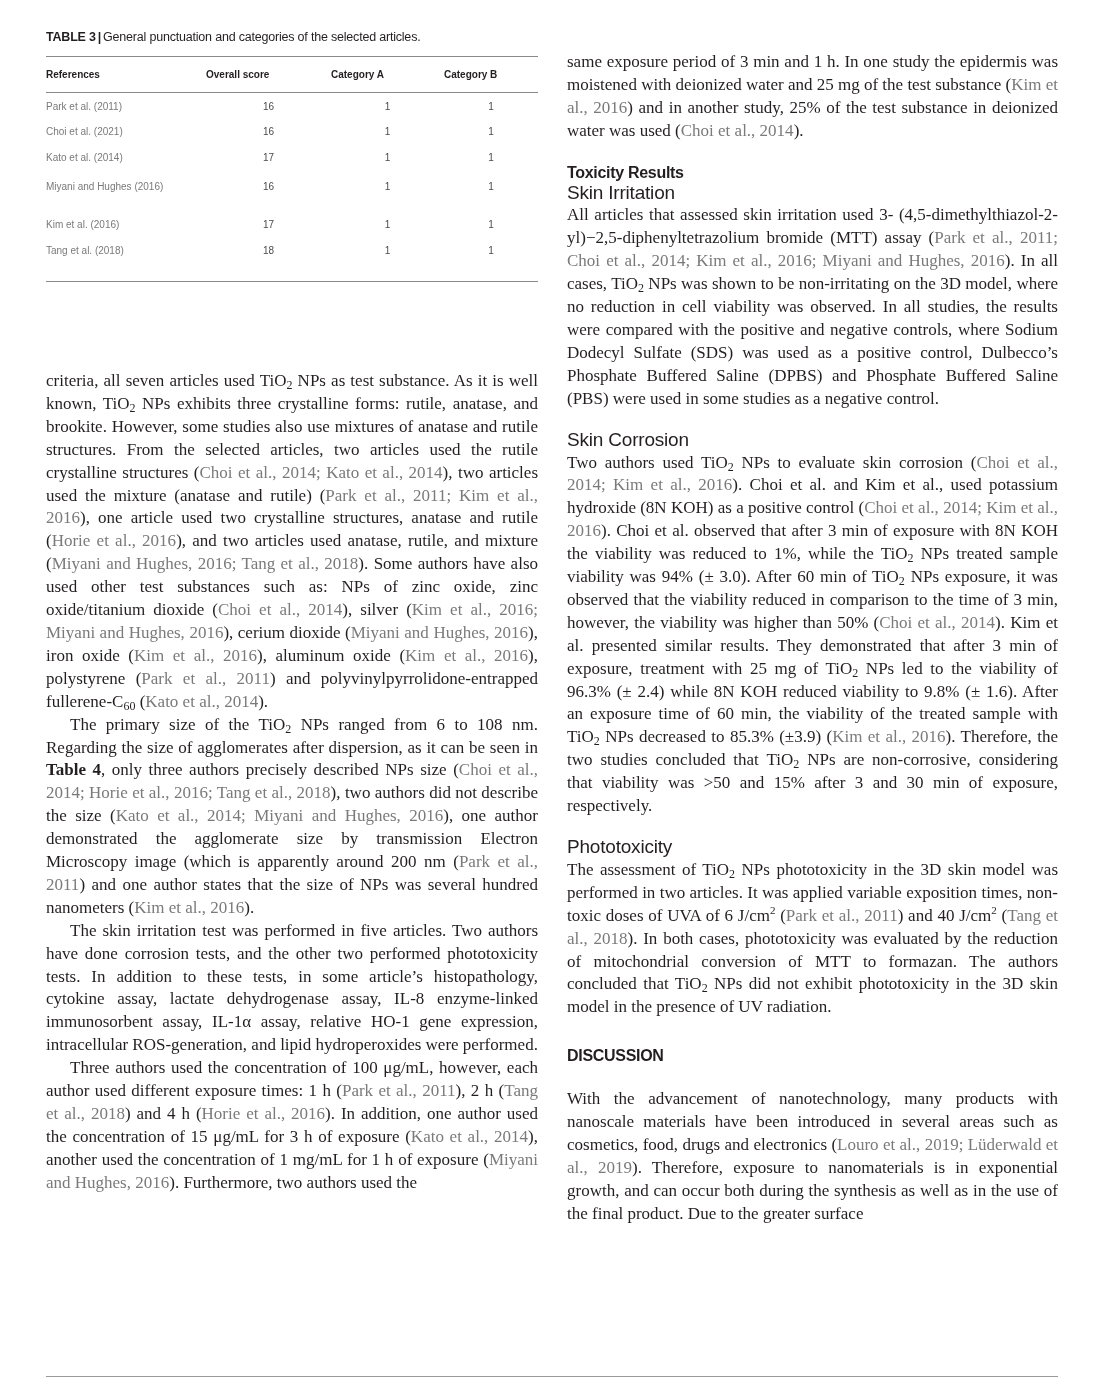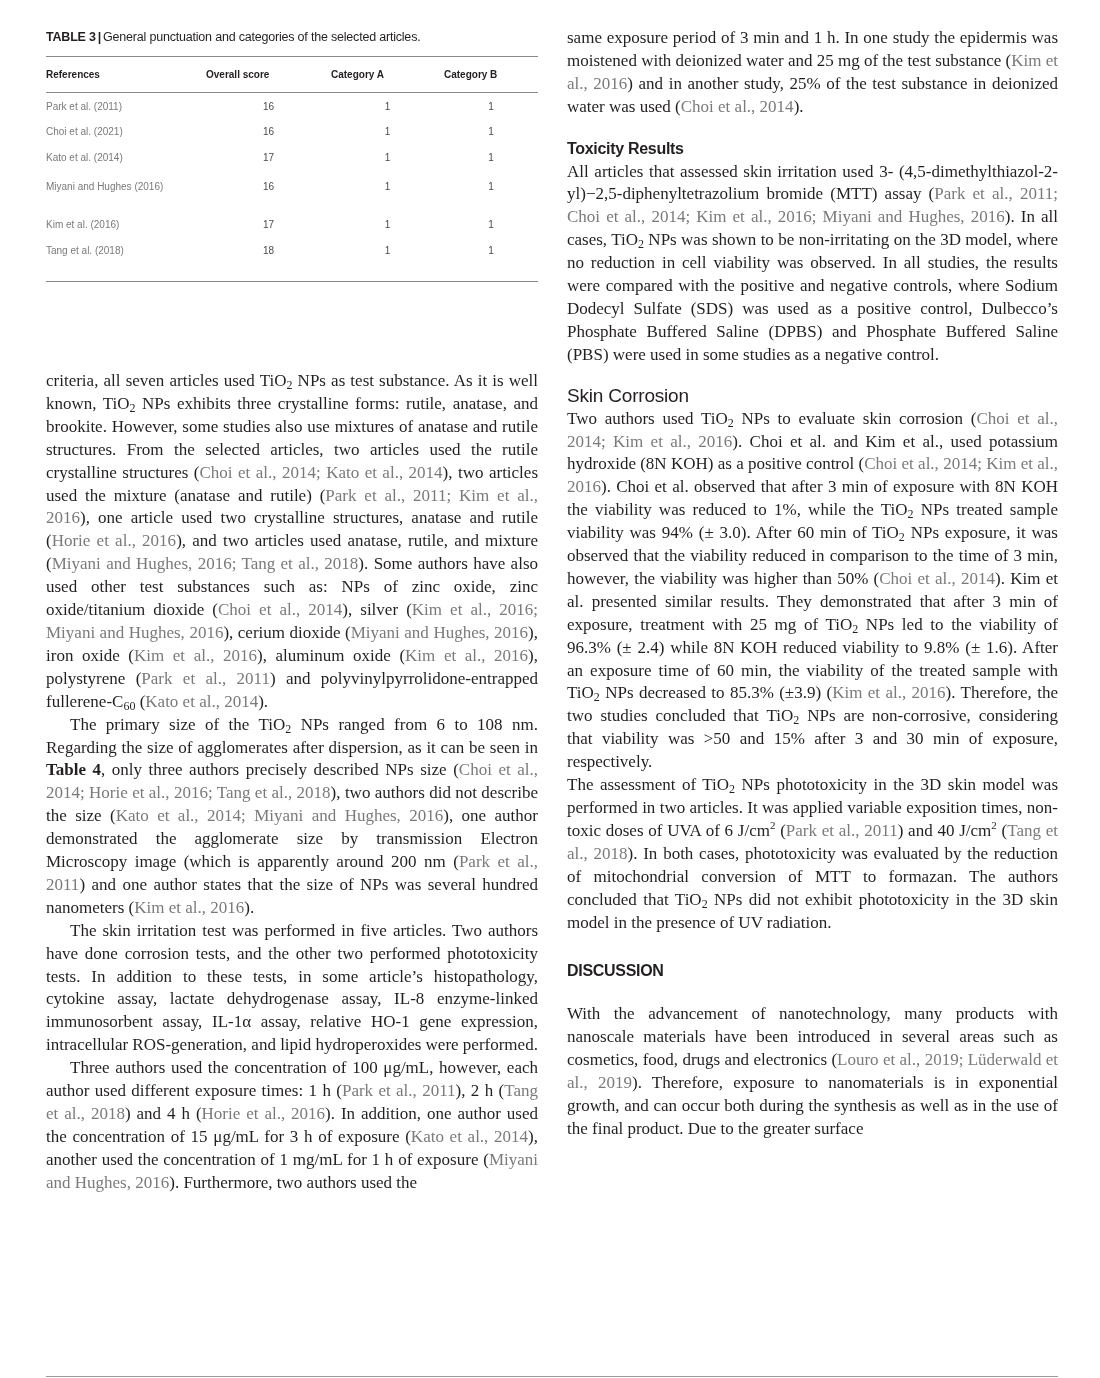--- a/index.html
+++ b/index.html
@@ -1,19 +1,19 @@
 <!DOCTYPE html>
 <html><head>
 <meta charset="utf-8">
 <style>
   html, body { margin: 0; padding: 0; background: #ffffff; }
   body { width: 1100px; height: 1378px; position: relative; overflow: hidden; color: #231f20; }
   .col { position: absolute; top: 0; }
   .col-left { left: 46px; width: 492px; }
-  .col-right { left: 567px; width: 491px; }
+  .col-right { left: 567px; width: 491px; margin-top: 24px; }
   .serif { font-family: "Liberation Serif", "DejaVu Serif", serif; font-size: 17px; line-height: 22.9px; text-align: justify; }
   .serif p { margin: 0; }
   .indent { text-indent: 24px; }
   .cite { color: #7a7a7a; }
   sub { font-size: 12px; line-height: 0; vertical-align: -3px; }
   sup { font-size: 11px; line-height: 0; vertical-align: 7px; }
   .sans { font-family: "Liberation Sans", "DejaVu Sans", sans-serif; }
 
   
   .table-caption { position: absolute; top: 30px; left: 46px; width: 492px; font-size: 12.5px; color: #231f20; letter-spacing: -0.2px; }
@@ -94,24 +94,26 @@
   <p><span>criteria, all seven articles used TiO</span><sub>2</sub><span> NPs as test substance. As it is well known, TiO</span><sub>2</sub><span> NPs exhibits three crystalline forms: rutile, anatase, and brookite. However, some studies also use mixtures of anatase and rutile structures. From the selected articles, two articles used the rutile crystalline structures (</span><span class="cite">Choi et al., 2014; Kato et al., 2014</span><span>), two articles used the mixture (anatase and rutile) (</span><span class="cite">Park et al., 2011; Kim et al., 2016</span><span>), one article used two crystalline structures, anatase and rutile (</span><span class="cite">Horie et al., 2016</span><span>), and two articles used anatase, rutile, and mixture (</span><span class="cite">Miyani and Hughes, 2016; Tang et al., 2018</span><span>). Some authors have also used other test substances such as: NPs of zinc oxide, zinc oxide/titanium dioxide (</span><span class="cite">Choi et al., 2014</span><span>), silver (</span><span class="cite">Kim et al., 2016; Miyani and Hughes, 2016</span><span>), cerium dioxide (</span><span class="cite">Miyani and Hughes, 2016</span><span>), iron oxide (</span><span class="cite">Kim et al., 2016</span><span>), aluminum oxide (</span><span class="cite">Kim et al., 2016</span><span>), polystyrene (</span><span class="cite">Park et al., 2011</span><span>) and polyvinylpyrrolidone-entrapped fullerene-C</span><sub>60</sub><span> (</span><span class="cite">Kato et al., 2014</span><span>).</span></p>
   <p class="indent"><span>The primary size of the TiO</span><sub>2</sub><span> NPs ranged from 6 to 108 nm. Regarding the size of agglomerates after dispersion, as it can be seen in </span><b>Table 4</b><span>, only three authors precisely described NPs size (</span><span class="cite">Choi et al., 2014; Horie et al., 2016; Tang et al., 2018</span><span>), two authors did not describe the size (</span><span class="cite">Kato et al., 2014; Miyani and Hughes, 2016</span><span>), one author demonstrated the agglomerate size by transmission Electron Microscopy image (which is apparently around 200 nm (</span><span class="cite">Park et al., 2011</span><span>) and one author states that the size of NPs was several hundred nanometers (</span><span class="cite">Kim et al., 2016</span><span>).</span></p>
   <p class="indent"><span>The skin irritation test was performed in five articles. Two authors have done corrosion tests, and the other two performed phototoxicity tests. In addition to these tests, in some article’s histopathology, cytokine assay, lactate dehydrogenase assay, IL-8 enzyme-linked immunosorbent assay, IL-1α assay, relative HO-1 gene expression, intracellular ROS-generation, and lipid hydroperoxides were performed.</span></p>
   <p class="indent"><span>Three authors used the concentration of 100 μg/mL, however, each author used different exposure times: 1 h (</span><span class="cite">Park et al., 2011</span><span>), 2 h (</span><span class="cite">Tang et al., 2018</span><span>) and 4 h (</span><span class="cite">Horie et al., 2016</span><span>). In addition, one author used the concentration of 15 μg/mL for 3 h of exposure (</span><span class="cite">Kato et al., 2014</span><span>), another used the concentration of 1 mg/mL for 1 h of exposure (</span><span class="cite">Miyani and Hughes, 2016</span><span>). Furthermore, two authors used the</span></p>
 </div>
 
 <div class="col col-right serif" style="top:27px">
   <p><span>same exposure period of 3 min and 1 h. In one study the epidermis was moistened with deionized water and 25 mg of the test substance (</span><span class="cite">Kim et al., 2016</span><span>) and in another study, 25% of the test substance in deionized water was used (</span><span class="cite">Choi et al., 2014</span><span>).</span></p>
 
   <h2 class="section" style="margin-top:19px">Toxicity Results</h2>
+  <h3 class="sub" style="margin-top:-3px">Skin Irritation</h3>
   <p><span>All articles that assessed skin irritation used 3- (4,5-dimethylthiazol-2-yl)−2,5-diphenyltetrazolium bromide (MTT) assay (</span><span class="cite">Park et al., 2011; Choi et al., 2014; Kim et al., 2016; Miyani and Hughes, 2016</span><span>). In all cases, TiO</span><sub>2</sub><span> NPs was shown to be non-irritating on the 3D model, where no reduction in cell viability was observed. In all studies, the results were compared with the positive and negative controls, where Sodium Dodecyl Sulfate (SDS) was used as a positive control, Dulbecco’s Phosphate Buffered Saline (DPBS) and Phosphate Buffered Saline (PBS) were used in some studies as a negative control.</span></p>
 
   <h3 class="sub" style="margin-top:18px">Skin Corrosion</h3>
   <p><span>Two authors used TiO</span><sub>2</sub><span> NPs to evaluate skin corrosion (</span><span class="cite">Choi et al., 2014; Kim et al., 2016</span><span>). Choi et al. and Kim et al., used potassium hydroxide (8N KOH) as a positive control (</span><span class="cite">Choi et al., 2014; Kim et al., 2016</span><span>). Choi et al. observed that after 3 min of exposure with 8N KOH the viability was reduced to 1%, while the TiO</span><sub>2</sub><span> NPs treated sample viability was 94% (± 3.0). After 60 min of TiO</span><sub>2</sub><span> NPs exposure, it was observed that the viability reduced in comparison to the time of 3 min, however, the viability was higher than 50% (</span><span class="cite">Choi et al., 2014</span><span>). Kim et al. presented similar results. They demonstrated that after 3 min of exposure, treatment with 25 mg of TiO</span><sub>2</sub><span> NPs led to the viability of 96.3% (± 2.4) while 8N KOH reduced viability to 9.8% (± 1.6). After an exposure time of 60 min, the viability of the treated sample with TiO</span><sub>2</sub><span> NPs decreased to 85.3% (±3.9) (</span><span class="cite">Kim et al., 2016</span><span>). Therefore, the two studies concluded that TiO</span><sub>2</sub><span> NPs are non-corrosive, considering that viability was &gt;50 and 15% after 3 and 30 min of exposure, respectively.</span></p>
 
+  <h3 class="sub" style="margin-top:18px">Phototoxicity</h3>
   <p><span>The assessment of TiO</span><sub>2</sub><span> NPs phototoxicity in the 3D skin model was performed in two articles. It was applied variable exposition times, non-toxic doses of UVA of 6 J/cm</span><sup>2</sup><span> (</span><span class="cite">Park et al., 2011</span><span>) and 40 J/cm</span><sup>2</sup><span> (</span><span class="cite">Tang et al., 2018</span><span>). In both cases, phototoxicity was evaluated by the reduction of mitochondrial conversion of MTT to formazan. The authors concluded that TiO</span><sub>2</sub><span> NPs did not exhibit phototoxicity in the 3D skin model in the presence of UV radiation.</span></p>
 
   <h2 class="section" style="margin-top:26px">DISCUSSION</h2>
   <p style="margin-top:20px"><span>With the advancement of nanotechnology, many products with nanoscale materials have been introduced in several areas such as cosmetics, food, drugs and electronics (</span><span class="cite">Louro et al., 2019; Lüderwald et al., 2019</span><span>). Therefore, exposure to nanomaterials is in exponential growth, and can occur both during the synthesis as well as in the use of the final product. Due to the greater surface</span></p>
 </div>
 
 <div class="footer-rule"></div>
 
 </body></html>

